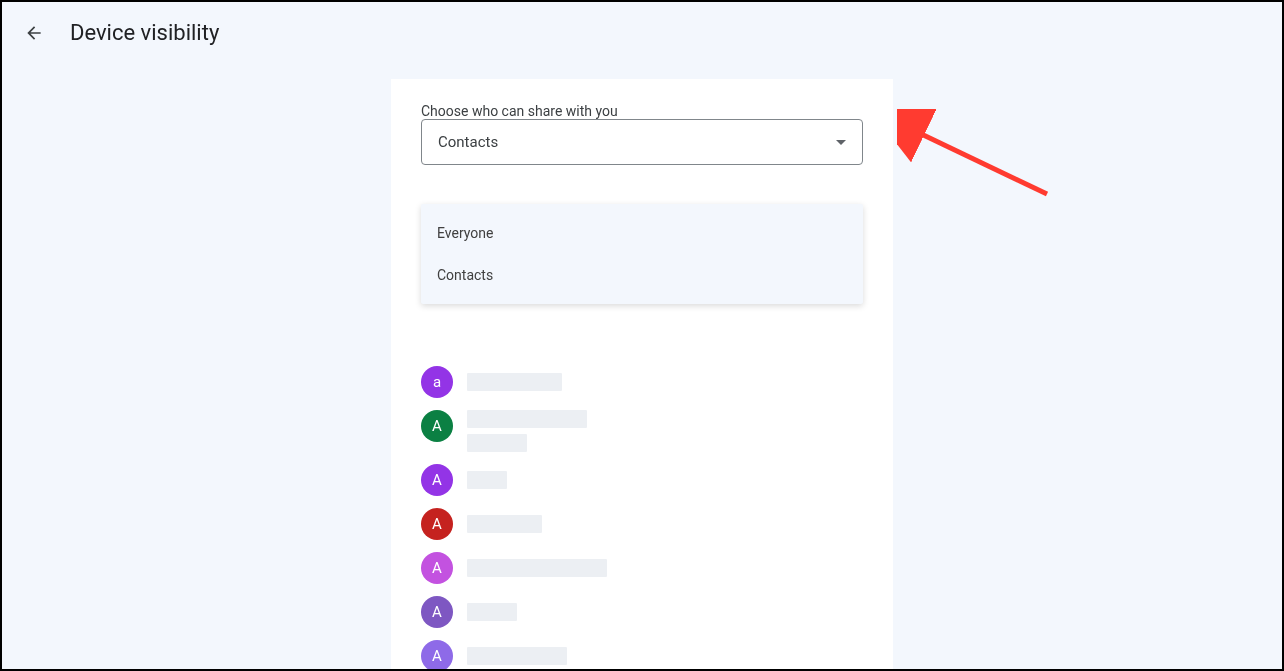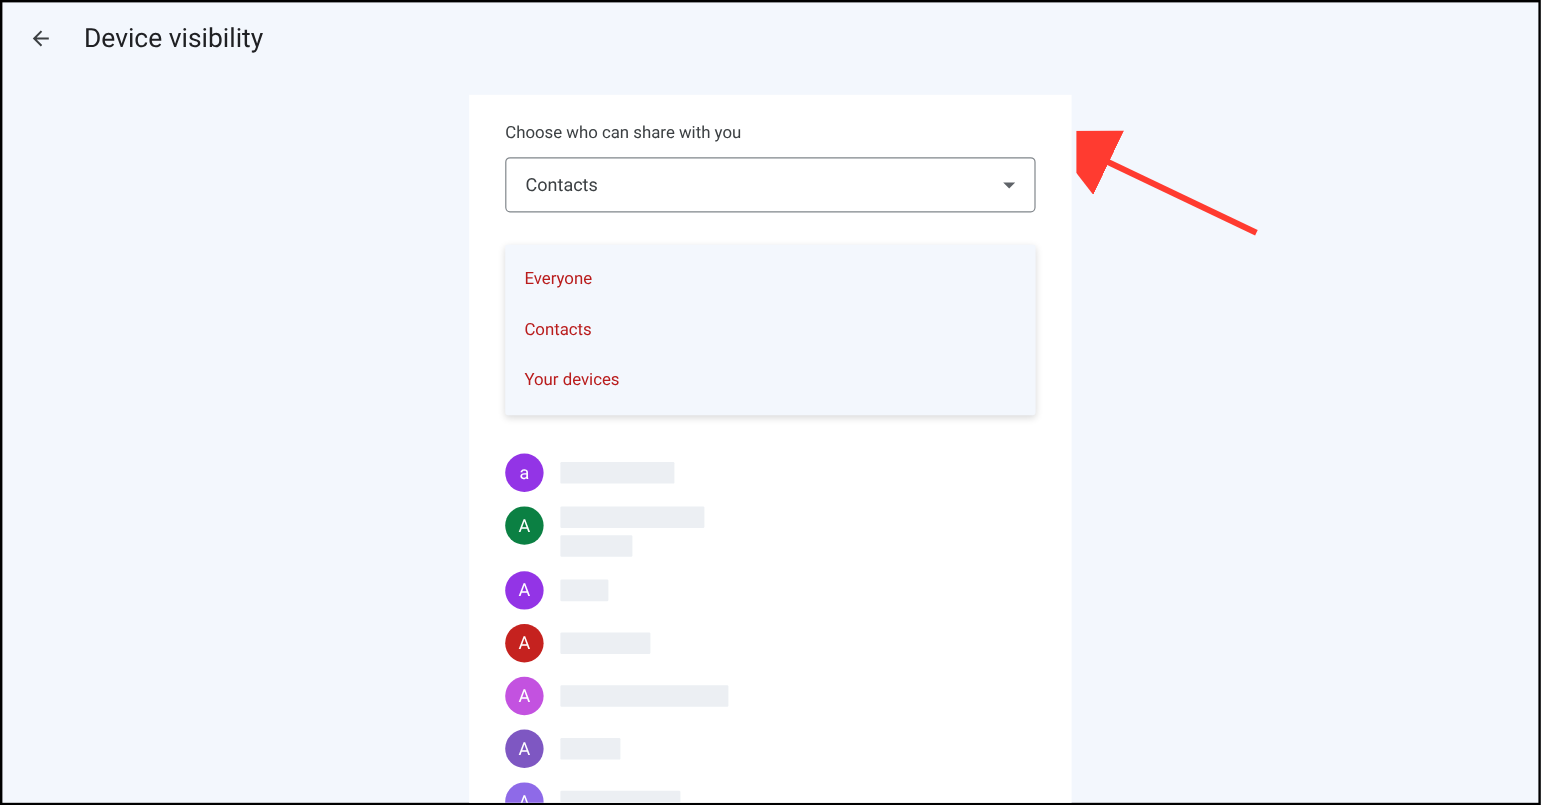--- a/index.html
+++ b/index.html
@@ -11,21 +11,21 @@
       font-family: 'Google Sans', Roboto, Arial, sans-serif;
       background: #f3f7fd;
       width: 1284px;
       height: 671px;
       border: 2px solid #000;
       overflow: hidden;
       position: relative;
     }
     .header {
       display: flex;
-      align-items: flex-start;
+      align-items: center;
       padding: 18px 20px;
       gap: 24px;
     }
     .back-icon {
       width: 24px;
       height: 24px;
       cursor: pointer;
       display: flex;
       align-items: center;
       justify-content: center;
@@ -45,21 +45,20 @@
       width: 502px;
       margin: 0 auto;
       margin-top: 16px;
       padding: 24px 30px 0 30px;
       position: relative;
       min-height: 600px;
     }
     .section-label {
       font-size: 14px;
       color: #3c4043;
-      margin-bottom: 12px;
     }
     .dropdown-select {
       border: 1px solid #80868b;
       border-radius: 4px;
       padding: 13px 16px;
       display: flex;
       justify-content: space-between;
       align-items: center;
       cursor: pointer;
       background: #fff;
@@ -82,21 +81,21 @@
       top: 125px;
       background: #f3f7fd;
       border-radius: 2px;
       box-shadow: 0 2px 6px rgba(0,0,0,0.15);
       padding: 8px 0;
       z-index: 10;
     }
     .dropdown-option {
       padding: 13px 16px;
       font-size: 14px;
-      color: #b91c1c;
+      color: #404040;
       cursor: pointer;
     }
     .contacts-list {
       margin-top: 195px;
     }
     .contact-row {
       display: flex;
       align-items: center;
       gap: 14px;
       padding: 6px 0;
@@ -150,21 +149,20 @@
   <div class="section-label">Choose who can share with you</div>
 
   <div class="dropdown-select">
     <span class="dropdown-value">Contacts</span>
     <span class="dropdown-caret"></span>
   </div>
 
   <div class="dropdown-menu">
     <div class="dropdown-option">Everyone</div>
     <div class="dropdown-option">Contacts</div>
-    <div class="dropdown-option">Your devices</div>
   </div>
 
   <div class="contacts-list">
     <div class="contact-row">
       <div class="avatar" style="background:#9334e6">a</div>
       <div class="redacted" style="width:95px"></div>
     </div>
     <div class="contact-row double">
       <div class="avatar" style="background:#0b8043">A</div>
       <div class="redacted-stack">

